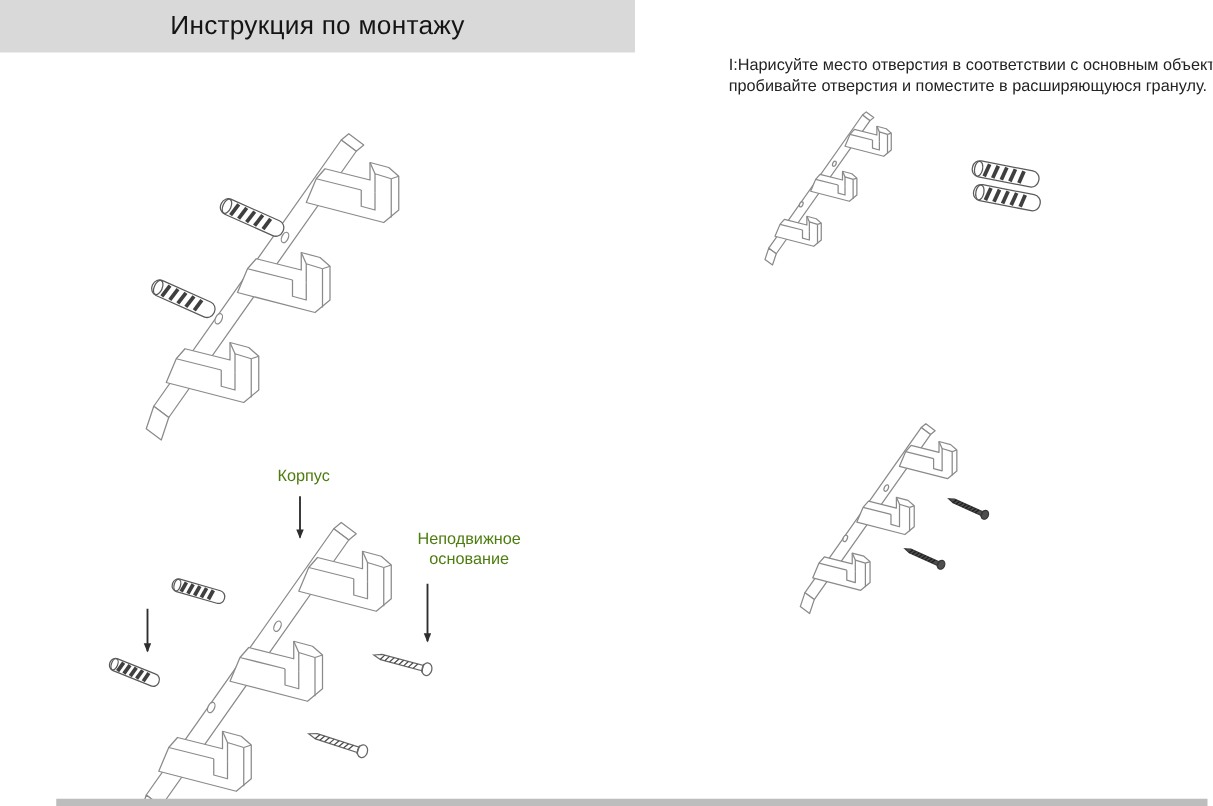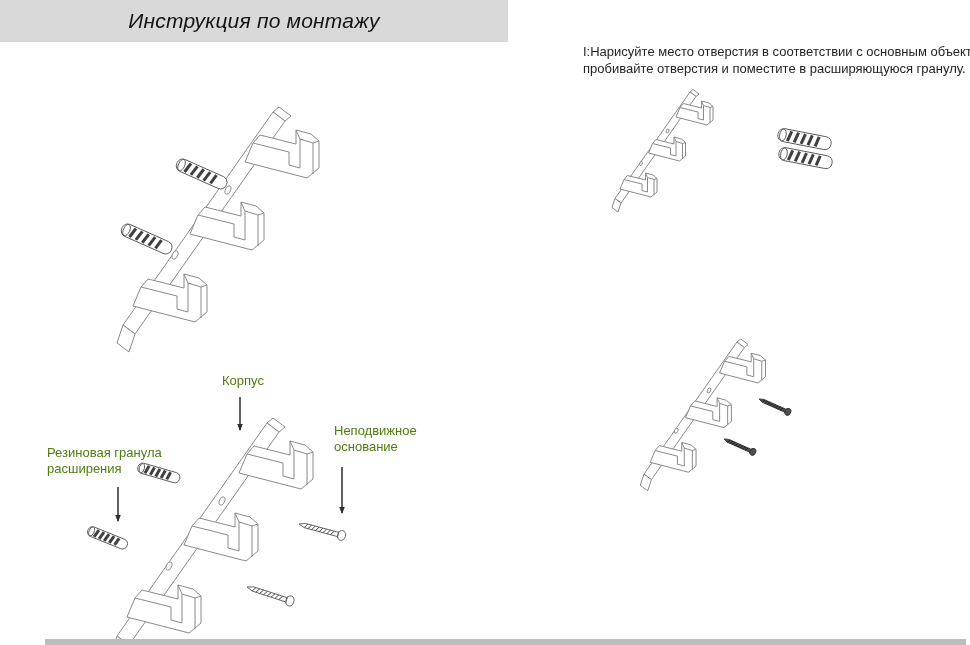--- a/index.html
+++ b/index.html
@@ -5,36 +5,36 @@
   html,body{margin:0;padding:0;background:#ffffff;}
   .page{
     position:relative;width:970px;height:645px;background:#ffffff;overflow:hidden;
     font-family:"Liberation Sans", sans-serif;color:#1f1f1f;
   }
   .header-bar{
     position:absolute;left:0;top:0;width:508px;height:42px;background:#d9d9d9;
   }
   .header-bar .title{
     width:100%;height:42px;line-height:42px;text-align:center;
-    font-size:21px;color:#141414;letter-spacing:0.2px;font-style:italic;
+    font-size:21px;color:#141414;letter-spacing:0.2px;
   }
   .subtitle{
     position:absolute;left:114px;top:69px;font-size:20px;color:#161616;
   }
   .art{position:absolute;left:0;top:0;}
   .step{
     position:absolute;font-size:13px;line-height:17px;color:#242424;white-space:nowrap;
   }
   #step1{left:583px;top:43px;}
   #step2{left:583px;top:284px;}
   .lbl{
     position:absolute;font-size:13px;line-height:16px;color:#4d7c0f;white-space:nowrap;
   }
   #lbl-korpus{left:222px;top:373px;}
-  #lbl-fixed{left:334px;top:423px;}
+  #lbl-fixed{left:334px;top:423px;text-align:center;}
   #lbl-rubber{left:47px;top:445px;}
   .bottom-strip{
     position:absolute;left:45px;bottom:0;width:921px;height:6px;background:#bdbdbd;
   }
   svg *{vector-effect:non-scaling-stroke;}
 </style>
 </head>
 <body>
 
 <div class="page">
@@ -139,19 +139,15 @@
   </div>
 
 
   <div class="lbl" id="lbl-korpus">Корпус</div>
 
   <div class="lbl" id="lbl-fixed">
     <div>Неподвижное</div>
     <div>основание</div>
   </div>
 
-  <div class="lbl" id="lbl-rubber">
-    <div>Резиновая гранула</div>
-    <div>расширения</div>
-  </div>
 
   <div class="bottom-strip"></div>
 </div>
 
 </body></html>

